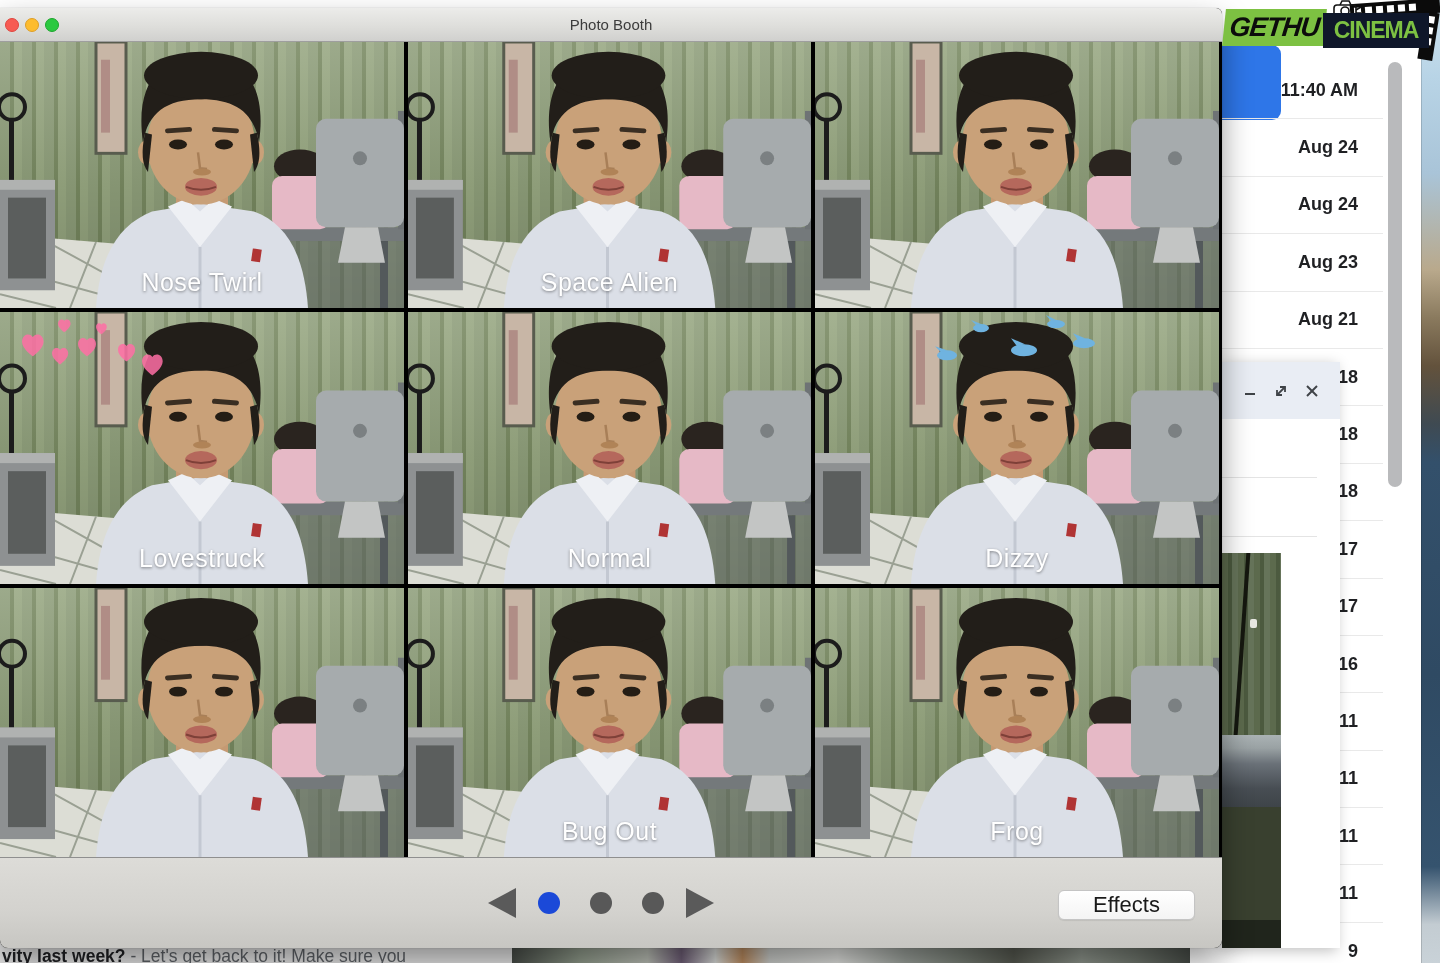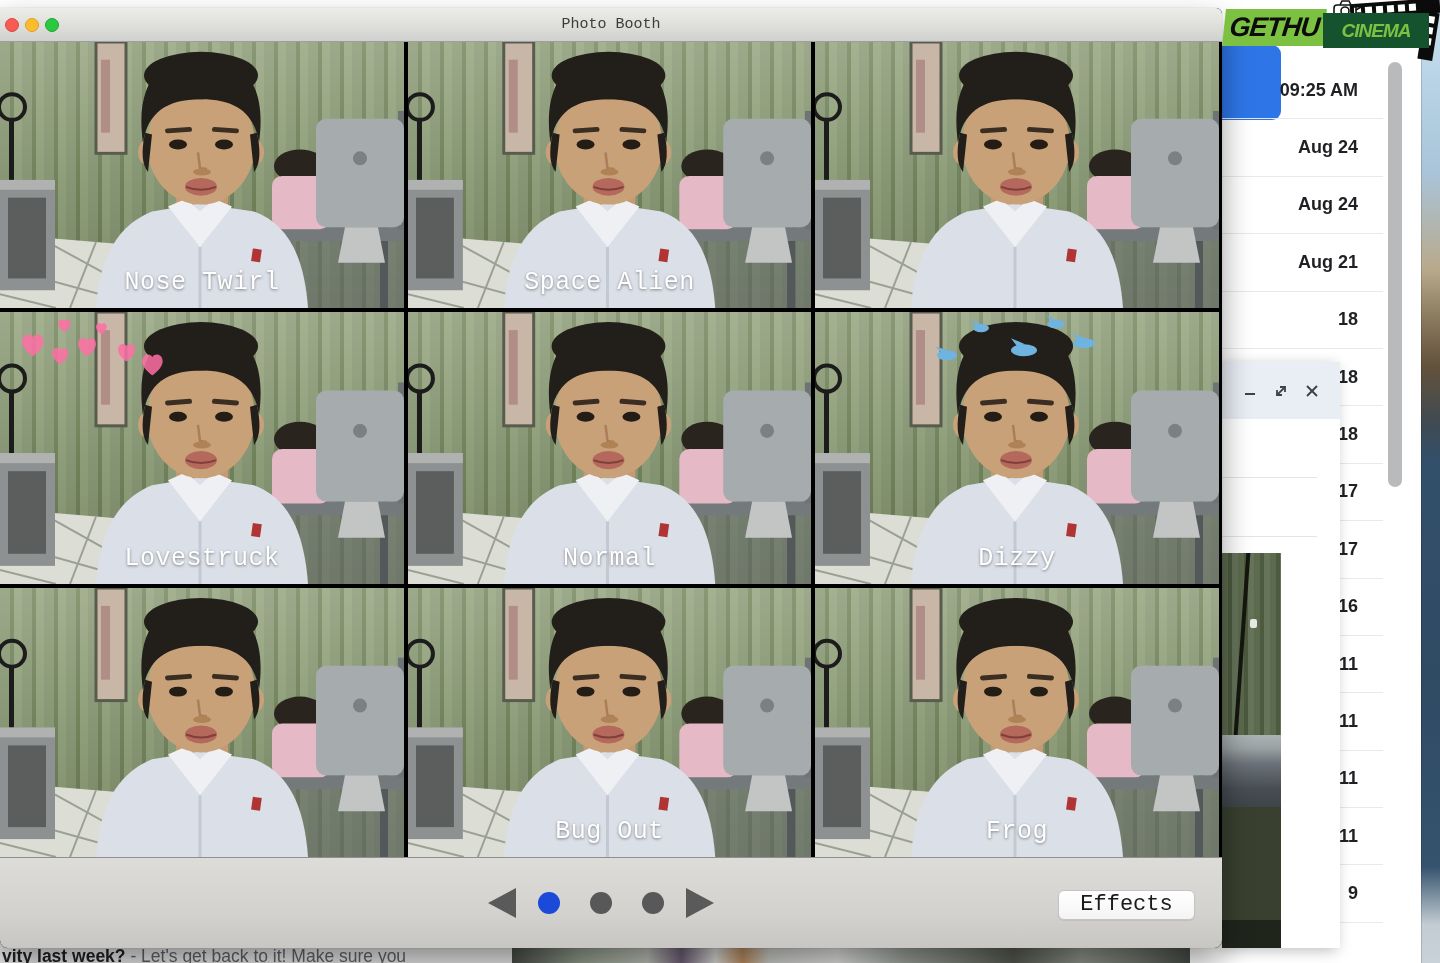--- a/index.html
+++ b/index.html
@@ -67,32 +67,31 @@
     transform:rotate(9deg); display:flex; flex-direction:column; align-items:center; gap:4px; padding:4px 0;
   }
   .logo .sprocket { width:7px; height:7px; background:#fff; flex:none; }
   .logo .word1 {
     position:absolute; left:0; top:9px; width:101px; height:37px;
     display:flex; align-items:center; justify-content:center;
     transform:skewX(-6deg);
     font-style:italic; font-weight:700; font-size:27px; letter-spacing:-1px; color:#0c0c0c;
   }
   .logo .word2 {
-    position:absolute; left:99px; top:13px; width:106px; height:35px; background:#14532d;
+    position:absolute; left:99px; top:13px; width:106px; height:35px; background:#0f172a;
     display:flex; align-items:center; justify-content:center;
-    font-style:italic; font-weight:700; font-size:19px; letter-spacing:-1px;
+    font-weight:700; font-size:23px; letter-spacing:-1px;
   }
   .logo .camera { position:absolute; left:104px; top:-2px; }
   
   .pb-window {
     position:absolute; left:0; top:8px; width:1222px; height:940px; z-index:20;
     border-radius:0 6px 8px 8px; overflow:hidden;
     box-shadow:0 14px 30px rgba(0,0,0,.4), 0 0 1px rgba(0,0,0,.4);
     background:#000;
-    font-family:Liberation Mono, monospace;
   }
   .titlebar {
     position:absolute; left:0; top:0; width:100%; height:34px;
     background:linear-gradient(180deg,#ececea 0%,#dededb 55%,#d0d0ce 100%);
     border-bottom:1px solid #9e9e9e;
   }
   .title-text {
     position:absolute; left:0; right:0; top:0; height:34px; line-height:33px;
     text-align:center; font-size:15px; color:#3c3c3c;
   }
@@ -153,27 +152,30 @@
 <body>
 
 <div class="screen">
 
   <div class="wallpaper"></div>
 
   <div class="mail-panel">
     <div class="selected-row" style="background: rgb(46, 118, 232);"></div>
     <div class="mail-rows">
         <div class="mail-row">
-          <span class="mail-row-label">09:25 AM</span>
+          <span class="mail-row-label">11:40 AM</span>
         </div>
         <div class="mail-row">
           <span class="mail-row-label">Aug 24</span>
         </div>
         <div class="mail-row">
           <span class="mail-row-label">Aug 24</span>
+        </div>
+        <div class="mail-row">
+          <span class="mail-row-label">Aug 23</span>
         </div>
         <div class="mail-row">
           <span class="mail-row-label">Aug 21</span>
         </div>
         <div class="mail-row">
           <span class="mail-row-label">18</span>
         </div>
         <div class="mail-row">
           <span class="mail-row-label">18</span>
         </div>

